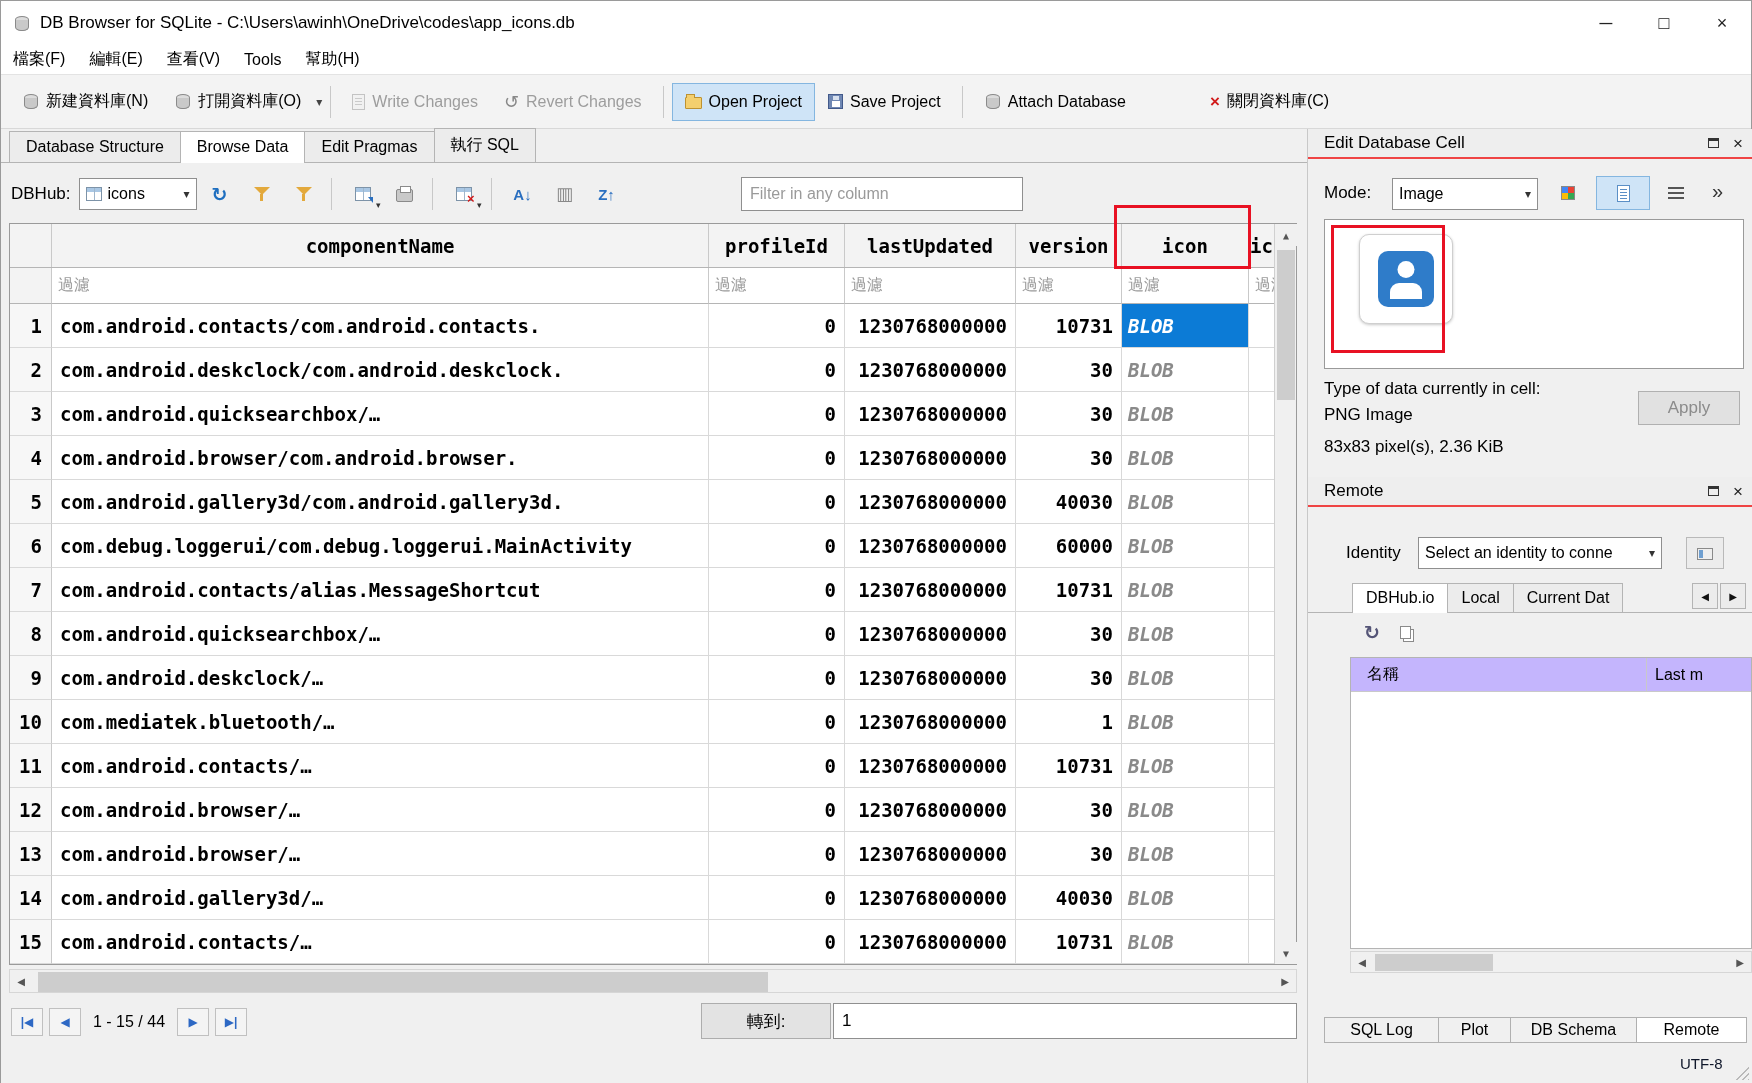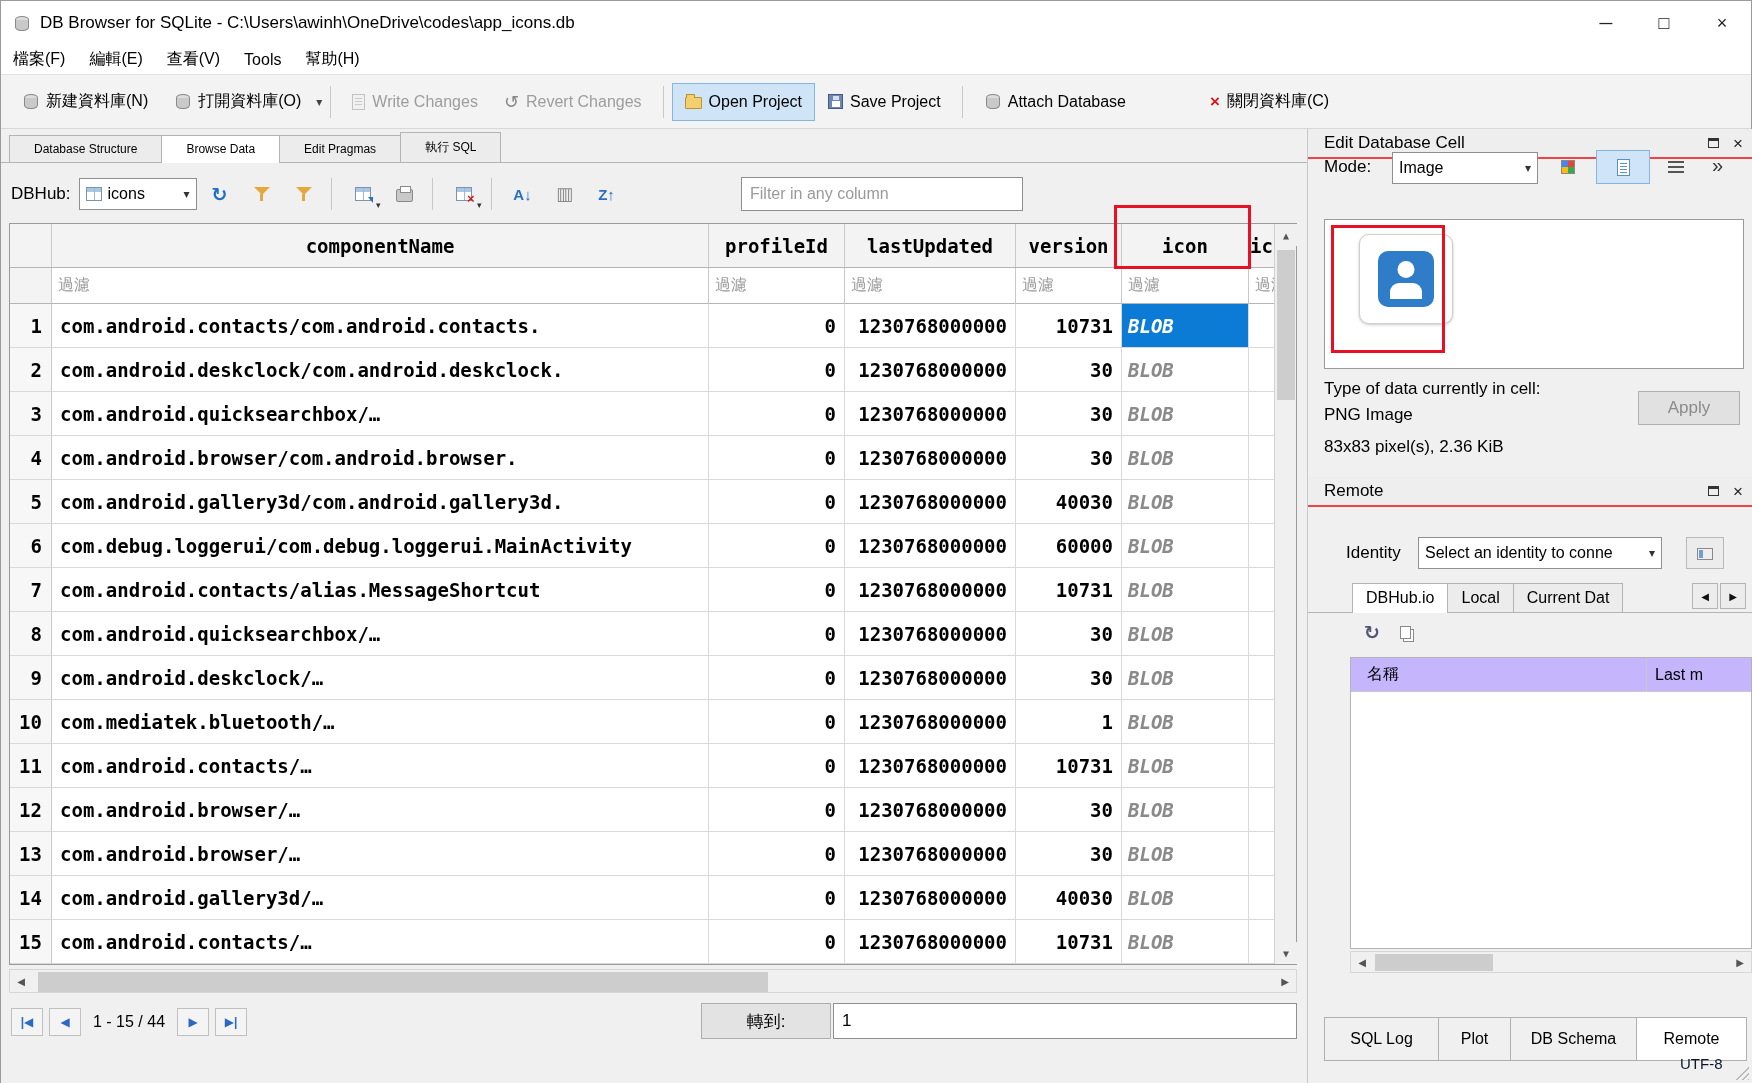--- a/index.html
+++ b/index.html
@@ -56,21 +56,21 @@
   .lines-ico{width:16px;height:13px;background:repeating-linear-gradient(to bottom,#555 0 2px,transparent 2px 5px);}
   .card-ico{width:16px;height:12px;background:#eee;border:1px solid #8a8a8a;margin-top:2px;}
   .card-ico::before{content:"";position:absolute;left:1px;top:1px;width:4px;height:8px;background:#6f9fd0;}
   .copy-ico{width:11px;height:13px;background:#fff;border:1px solid #8a8a8a;box-shadow:3px 3px 0 -1px #fff,3px 3px 0 0 #8a8a8a;}
   .float-ico{width:11px;height:10px;border:1px solid #333;border-top:3px solid #333;}
   .close-glyph{font-size:17px;color:#222;line-height:1;}
 
   
   .left{position:absolute;left:0;top:128px;width:1306px;height:955px;background:#f0f0f0;}
   .tabs-row{position:absolute;left:0;top:0;width:100%;height:34px;display:flex;align-items:flex-end;padding-left:8px;border-bottom:1px solid #b4b4b4;}
-  .tab{padding:6px 24px;font-size:12px;background:#ececec;border:1px solid #b4b4b4;border-bottom:none;margin-right:-1px;position:relative;}
+  .tab{padding:6px 16px;font-size:16px;background:#ececec;border:1px solid #b4b4b4;border-bottom:none;margin-right:-1px;position:relative;}
   .tab.active{background:#fff;z-index:2;margin-bottom:-1px;padding-bottom:7px;}
 
   .browse-controls{position:absolute;left:0;top:40px;width:100%;height:50px;display:flex;align-items:center;padding-left:10px;}
   .bc-label{font-size:17px;margin-right:8px;}
   .selectbox{height:32px;background:#fff;border:1px solid #8f8f8f;display:flex;align-items:center;padding:0 6px;gap:6px;font-size:16px;}
   .selectbox .sel-arrow{font-size:12px;color:#333;margin-left:auto;padding-left:6px;}
   .table-select{width:118px;}
   .ico-btn{width:38px;height:34px;display:flex;align-items:center;justify-content:center;margin-left:4px;position:relative;}
   .ico-btn .mini-dd{position:absolute;right:1px;bottom:1px;font-size:9px;color:#333;}
   .filter-input{position:absolute;left:740px;top:8px;width:282px;height:34px;border:1px solid #8f8f8f;background:#fff;font-size:16px;padding:0 8px;color:#333;font-family:"Liberation Sans",sans-serif;}
@@ -109,21 +109,21 @@
   .pager{position:absolute;left:10px;top:874px;height:38px;display:flex;align-items:center;gap:6px;}
   .pg-btn{width:32px;height:28px;background:#f4f4f4;border:1px solid #c0c0c0;display:flex;align-items:center;justify-content:center;color:#2d68c4;font-size:12px;font-weight:bold;}
   .pg-range{font-size:16px;margin:0 6px;}
   .goto-btn{position:absolute;left:700px;top:874px;width:130px;height:36px;background:#e3e3e3;border:1px solid #adadad;display:flex;align-items:center;justify-content:center;font-size:17px;}
   .goto-input{position:absolute;left:832px;top:874px;width:464px;height:36px;border:1px solid #8f8f8f;background:#fff;font-size:17px;padding:0 8px;}
 
   
   .right{position:absolute;left:1306px;top:128px;width:446px;height:955px;background:#f0f0f0;border-left:1px solid #c8c8c8;}
   .panel-header{position:absolute;left:0;width:100%;height:30px;background:#eeeeee;border-bottom:2px solid #ef4444;display:flex;align-items:center;padding:0 10px 0 16px;font-size:17px;}
   .ph-icons{margin-left:auto;display:flex;align-items:center;gap:14px;}
-  .mode-row{position:absolute;left:0;top:21px;width:100%;height:36px;}
+  .mode-row{position:absolute;left:0;top:47px;width:100%;height:36px;}
   .mode-label{position:absolute;left:16px;top:7px;font-size:17px;}
   .mode-select{position:absolute;left:84px;top:2px;width:146px;}
   .mr-btn{position:absolute;top:0;height:34px;display:flex;align-items:center;justify-content:center;border:1px solid transparent;}
   .mr-btn.b1{left:240px;width:40px;}
   .mr-btn.b2{left:288px;width:54px;background:#cfe4f7;border-color:#84b6e0;}
   .mr-btn.b3{left:346px;width:44px;}
   .mr-more{position:absolute;left:404px;top:4px;font-size:20px;color:#333;}
   .preview{position:absolute;left:16px;top:90px;width:420px;height:150px;background:#fff;border:1px solid #9a9a9a;}
   .icon-card{position:absolute;left:34px;top:14px;width:94px;height:90px;background:#fff;border:1px solid #cfcfcf;border-radius:10px;box-shadow:0 1px 3px rgba(0,0,0,.22);display:flex;align-items:center;justify-content:center;}
   .icon-blue{width:56px;height:56px;background:#2f7cc9;border-radius:10px;position:relative;}
@@ -146,21 +146,21 @@
   .rt-left{left:384px;}
   .rt-right{left:412px;}
   .mini-icons{position:absolute;left:56px;top:494px;display:flex;gap:20px;align-items:center;}
   .r-table{position:absolute;left:42px;top:528px;width:402px;height:292px;background:#fff;border:1px solid #b4b4b4;}
   .r-thead{display:flex;height:34px;background:#c4b5fd;border-bottom:1px solid #c9c9c9;font-size:16px;}
   .r-th{display:flex;align-items:center;padding-left:16px;overflow:hidden;white-space:nowrap;}
   .r-th.name{width:296px;border-right:1px solid #c9c9c9;}
   .r-th.last{flex:1;padding-left:8px;}
   .r-hscroll{position:absolute;left:42px;top:822px;width:402px;height:22px;background:#f0f0f0;border:1px solid #d6d6d6;display:flex;align-items:center;}
   .r-hthumb{position:absolute;left:24px;top:2px;width:118px;height:17px;background:#cdcdcd;}
-  .dock-tabs{position:absolute;left:16px;top:888px;height:44px;display:flex;}
+  .dock-tabs{position:absolute;left:16px;top:888px;height:26px;display:flex;}
   .dtab{border:1px solid #b0b0b0;background:#f0f0f0;display:flex;align-items:center;justify-content:center;font-size:16px;margin-right:-1px;}
   .dtab.active{background:#fff;}
   .d1{width:115px;}.d2{width:73px;}.d3{width:127px;}.d4{width:111px;}
   .utf8{position:absolute;left:372px;top:926px;font-size:15px;color:#0f172a;}
   .grip{position:absolute;right:2px;bottom:2px;width:14px;height:14px;background:
     linear-gradient(135deg,transparent 0 50%,#b9b9b9 50% 58%,transparent 58% 72%,#b9b9b9 72% 80%,transparent 80% 94%,#b9b9b9 94%);}
 
   
   .redbox{position:absolute;border:3px solid #e81123;pointer-events:none;z-index:60;background:transparent;}
   #redbox-header{left:1113px;top:204px;width:137px;height:64px;}

